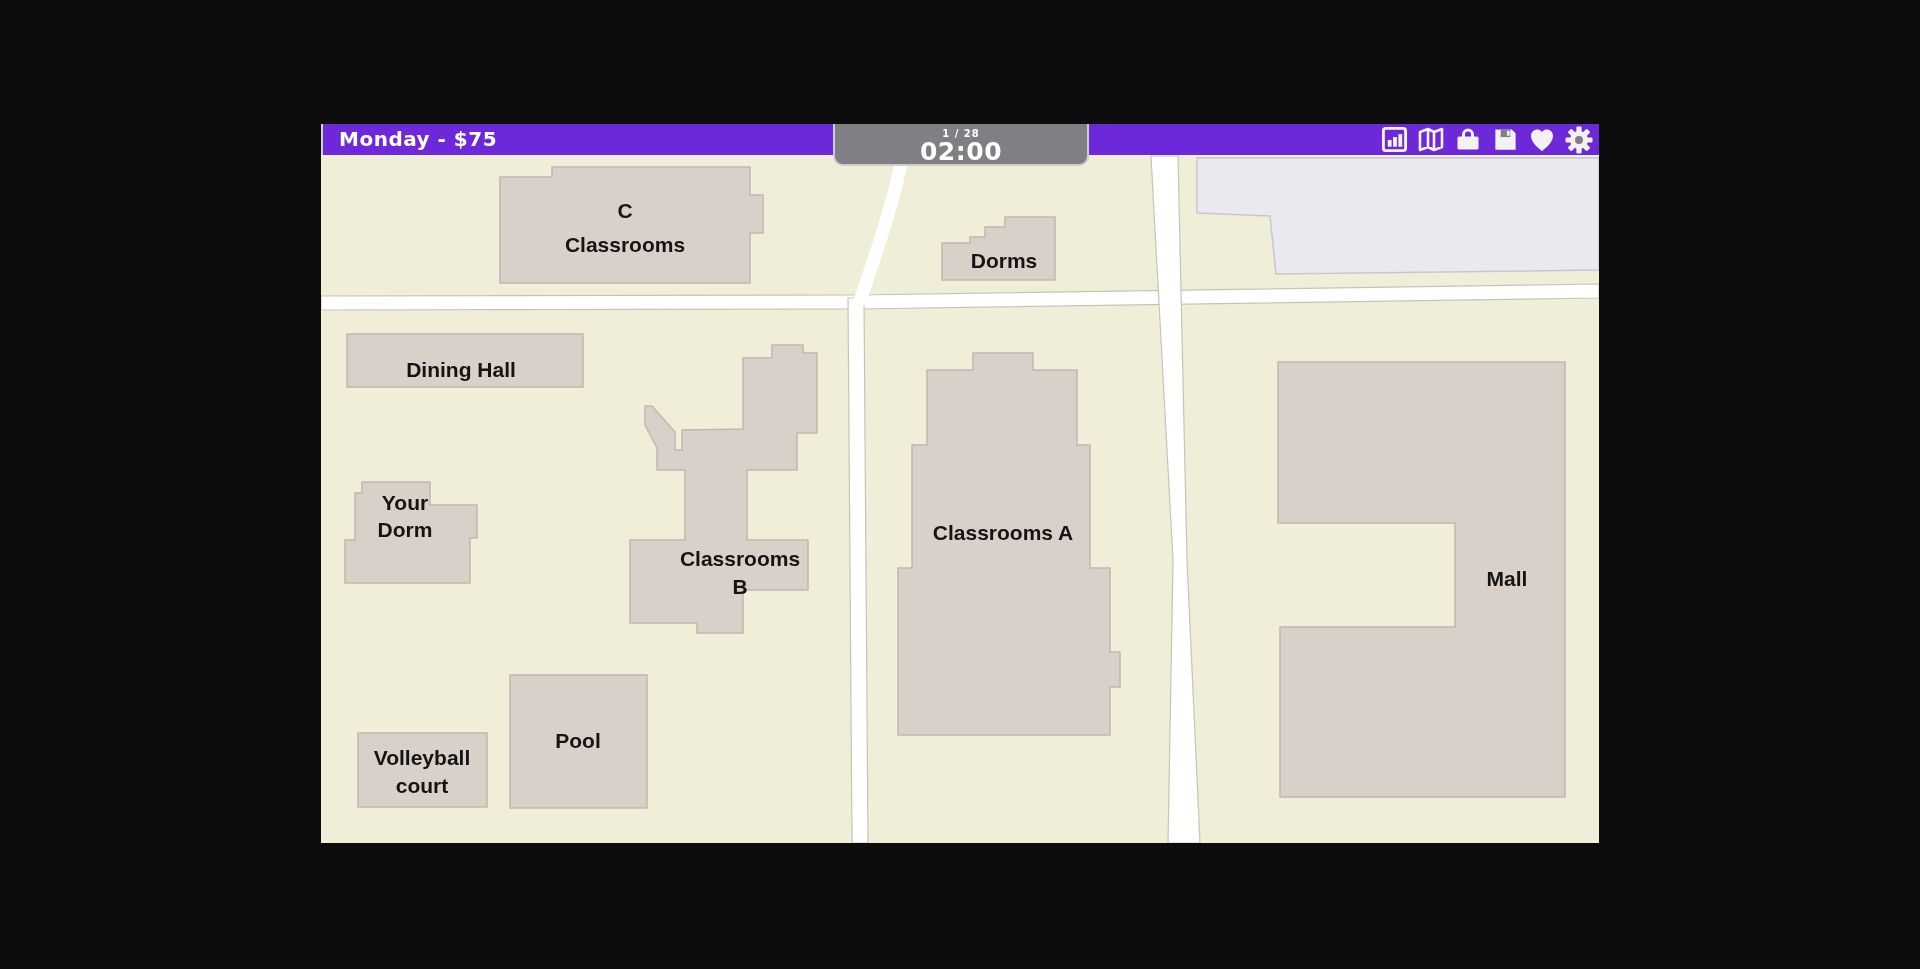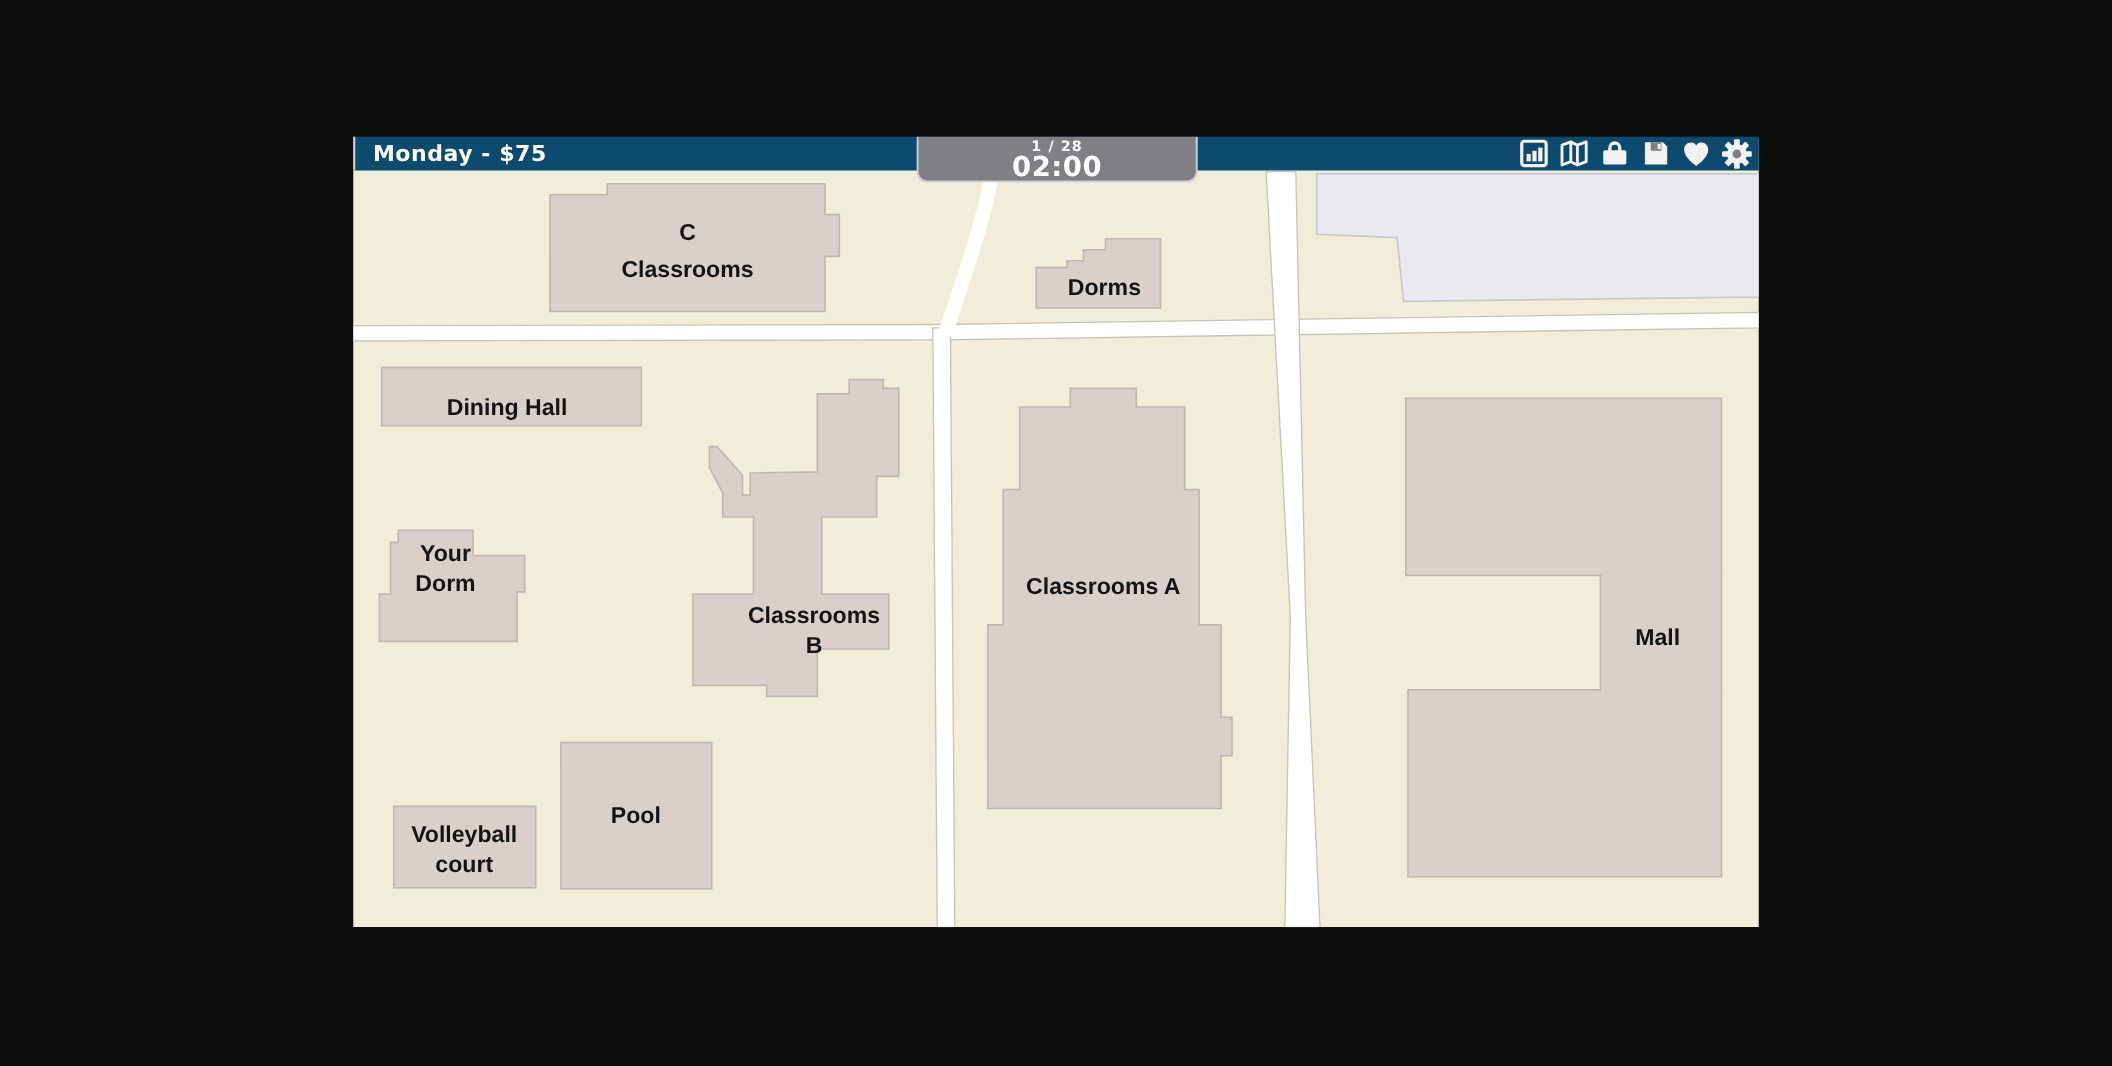--- a/index.html
+++ b/index.html
@@ -1,28 +1,28 @@
 <!DOCTYPE html>
 <html><head>
 <meta charset="utf-8">
 <style>
   html,body{margin:0;padding:0;background:#0d0d0d;}
   .stage{position:relative;width:1920px;height:969px;background:#0d0d0d;overflow:hidden;
          font-family:"DejaVu Sans",sans-serif;}
   .game{position:absolute;left:321px;top:124px;width:1278px;height:719px;overflow:hidden;background:#0d0d0d;}
   #map-svg{position:absolute;left:0;top:2px;width:1278px;height:717px;display:block;}
   
-  .topbar{position:absolute;left:0;top:0;width:1278px;height:31px;background:#0c4a6e;
+  .topbar{position:absolute;left:0;top:0;width:1278px;height:31px;background:#6d28d9;
           border-left:2px solid #d2d1d5;box-sizing:border-box;z-index:5;}
   .bar-left{position:absolute;left:16px;top:0;height:31px;line-height:31px;
             color:#ffffff;font-size:20px;font-weight:bold;letter-spacing:.5px;white-space:nowrap;}
   .time-box{position:absolute;left:50%;transform:translateX(-50%);top:0;width:252px;height:40px;
             background:#807f84;border:2px solid #cdccd1;border-top:none;
             border-radius:0 0 10px 10px;text-align:center;color:#fff;z-index:6;box-sizing:content-box;}
-  .day-counter{font-size:13px;font-weight:bold;line-height:13px;margin-top:3px;letter-spacing:1px;}
+  .day-counter{font-size:10px;font-weight:bold;line-height:13px;margin-top:3px;letter-spacing:1px;}
   .clock{font-size:25px;font-weight:bold;line-height:23px;letter-spacing:.5px;}
   .bar-icons{position:absolute;right:6px;top:0;height:31px;display:flex;align-items:center;gap:9px;z-index:7;}
   .icon-btn{width:28px;height:28px;padding:0;margin:0;border:none;background:transparent;cursor:pointer;
             display:flex;align-items:center;justify-content:center;}
   .icon-btn svg{display:block;}
   
 </style>
 </head>
 <body>
 

